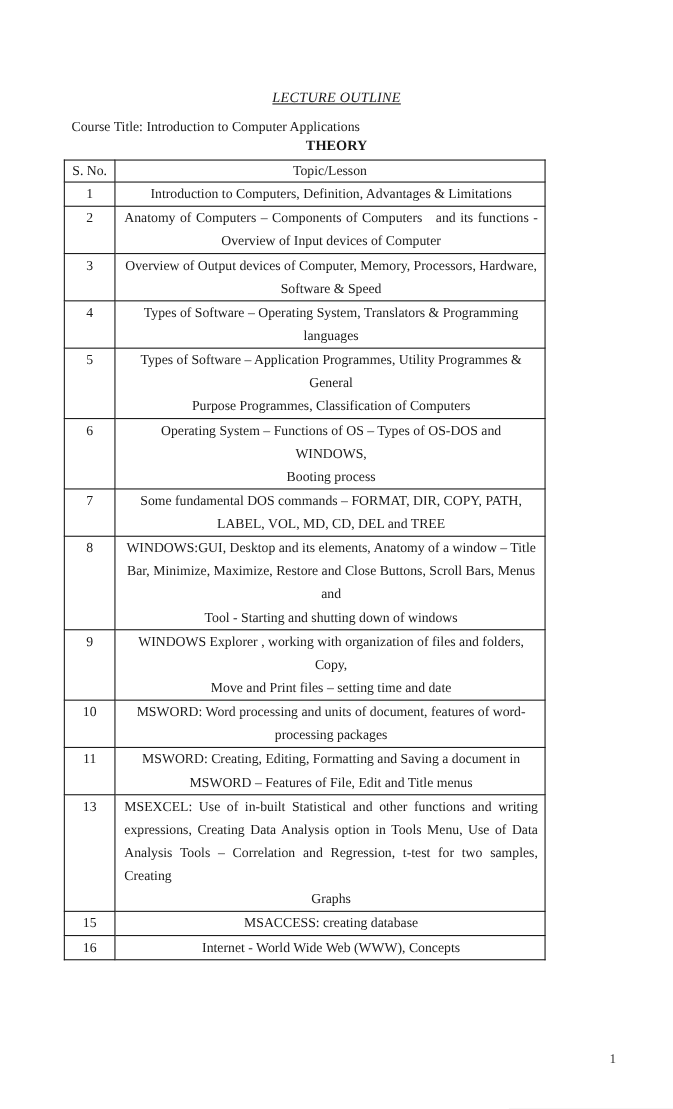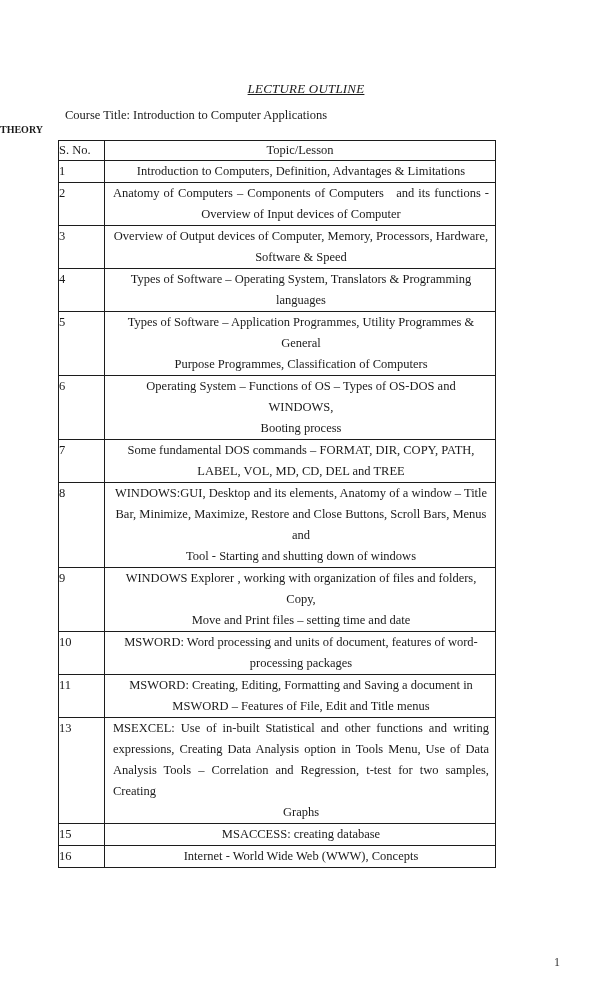--- a/index.html
+++ b/index.html
@@ -19,40 +19,41 @@
     text-align: center;
     font-size: 13px;
     letter-spacing: 0.2px;
   }
   .doc-title span { text-decoration: underline; font-style: italic; }
   .course-title {
     font-size: 12.5px;
     margin: 11px 0 0 65px;
   }
   .section-heading {
+    text-align: center;
     font-weight: bold;
-    font-size: 10px;
+    font-size: 13px;
     margin-top: 1px;
   }
   table.outline-table {
     border-collapse: collapse;
     margin: 5px 0 0 58px;
     width: 438px;
     table-layout: fixed;
   }
   table.outline-table th,
   table.outline-table td {
     border: 1px solid #1c1c1c;
     font-size: 12.5px;
     font-weight: normal;
     vertical-align: top;
   }
   th.col-no, td.col-no {
     width: 46px;
-    text-align: left;
+    text-align: center;
   }
   th.col-topic {
     text-align: center;
   }
   thead th { height: 20px; line-height: 19px; }
   td { line-height: 21px; }
   td.col-topic { padding: 0 6px 0 8px; }
   .line { white-space: pre-wrap; text-align: center; }
   .jline { text-align: justify; text-align-last: justify; }
   .page-number {

